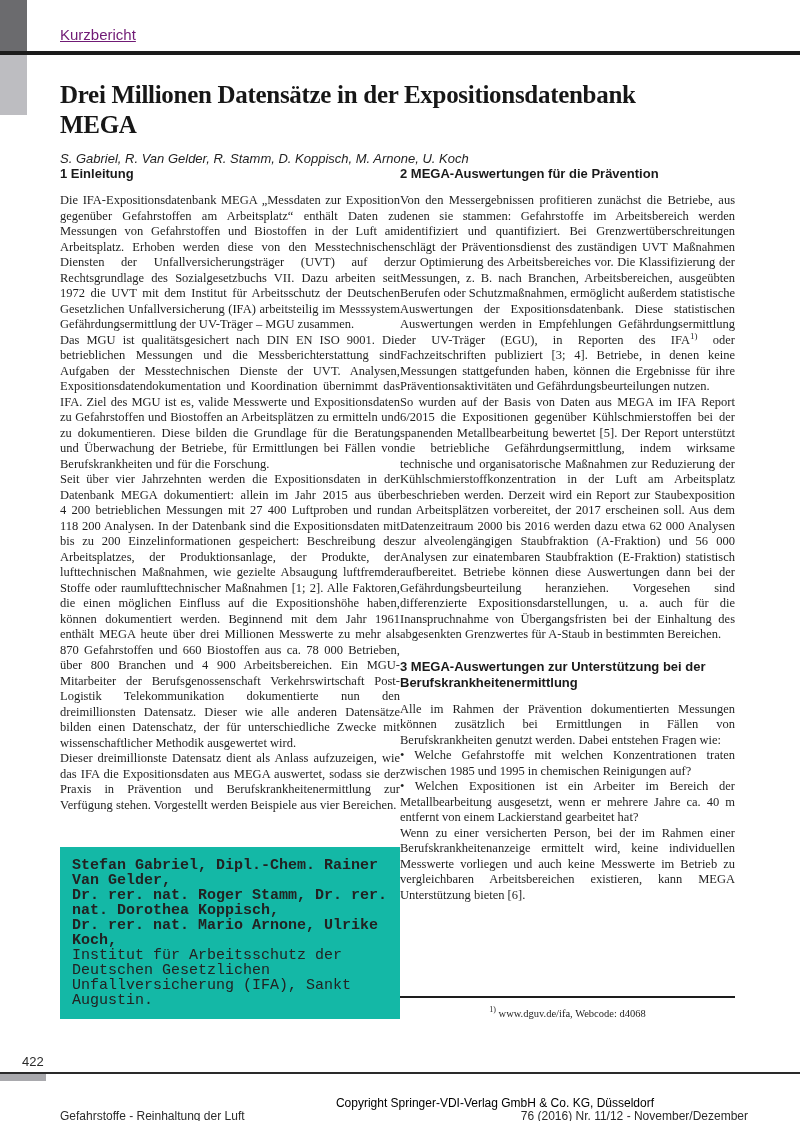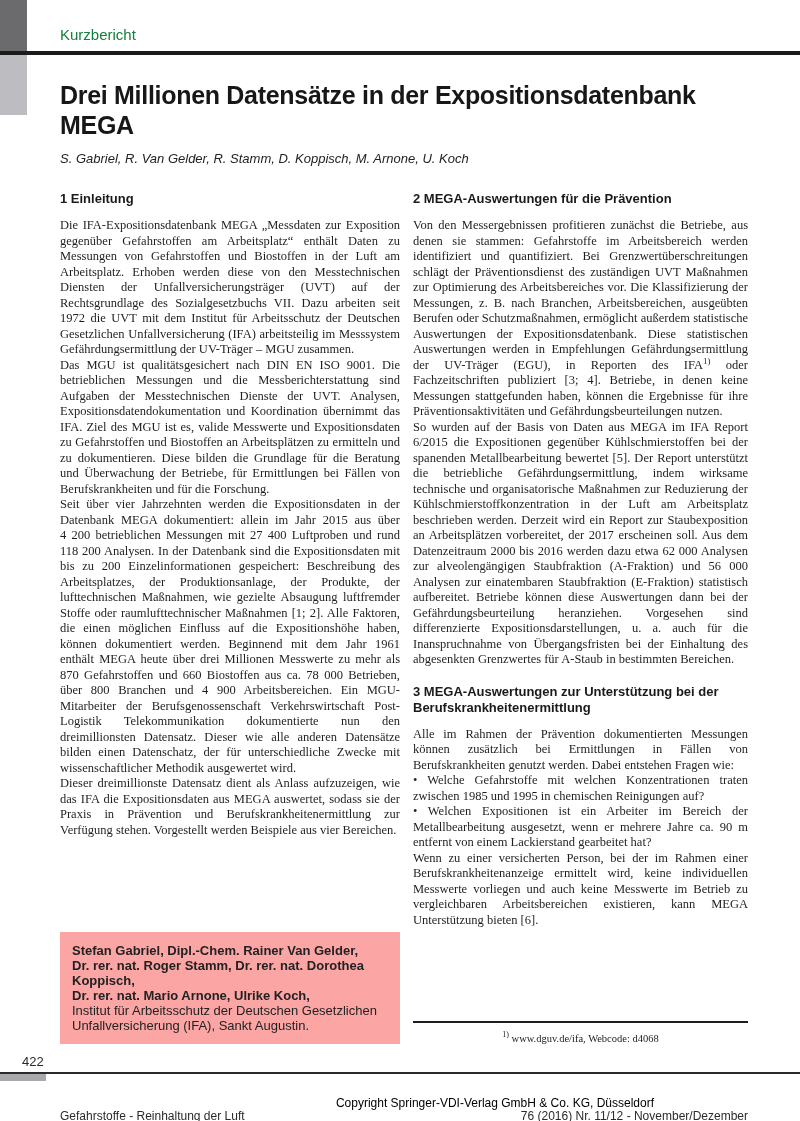--- a/index.html
+++ b/index.html
@@ -7,47 +7,47 @@
     position:relative; width:800px; height:1121px; margin:0 auto;
     background:#ffffff; overflow:hidden;
     font-family:"Liberation Serif", serif; color:#1e1e1e;
   }
   
   .corner-dark  { position:absolute; left:0; top:0;  width:27px; height:51px; background:#6b6b6e; }
   .corner-light { position:absolute; left:0; top:55px; width:27px; height:60px; background:#bdbdc1; }
   .top-rule     { position:absolute; left:0; top:51px; width:800px; height:4px; background:#1b1b1b; }
   .kurzbericht  {
     position:absolute; left:60px; top:26px;
-    font-family:"Liberation Sans", sans-serif; font-size:15px; color:#15803d;
+    font-family:"Liberation Sans", sans-serif; font-size:15px; color:#701a75;text-decoration:underline;
   }
   
   .content { position:absolute; left:60px; top:80px; width:688px; }
   .title { font-family:"Liberation Sans", sans-serif; font-weight:bold;
            font-size:25px; line-height:30px; letter-spacing:-0.3px; color:#171717; }
-  .title .tline { display:block; white-space:nowrap; }
+  .title .tline { display:block; white-space:nowrap;font-family:Liberation Serif, serif; }
   .authors { margin-top:11px; font-family:"Liberation Sans", sans-serif;
              font-style:italic; font-size:13px; color:#222; }
-  .columns { margin-top:25px; display:flex; gap:13px; }
+  .columns { display:flex; }
   .col { display:flex; flex-direction:column; height:853px; overflow:hidden; }
   .col-left  { width:340px; }
   .col-right { width:335px; }
   h2.sec {
     margin:0 0 11px 0; font-family:"Liberation Sans", sans-serif;
     font-weight:bold; font-size:13px; line-height:16px; color:#1a1a1a;
   }
   h2.sec3 { margin-top:16px; }
   p.body {
     margin:0; font-size:12.5px; line-height:15.5px; text-align:justify;
     overflow-wrap:break-word; hyphens:auto;
   }
   sup.fn-mark { font-size:9px; line-height:0; vertical-align:super; }
   
   .author-box {
-    margin-top:auto; background:#fca5a5; padding:11px 12px;
-    font-family:Liberation Sans, sans-serif; font-size:13px; line-height:15px; color:#222;
+    margin-top:auto; background:#14b8a6; padding:11px 12px;
+    font-family:Liberation Mono, monospace; font-size:15px; line-height:15px; color:#222;
   }
   .author-box .bold-line { display:block; font-weight:bold; }
   .author-box .aff { display:block; }
   
   .footnote { margin-top:auto; border-top:2px solid #1d1d1d; padding-top:5px;
               font-size:10.5px; line-height:13px; color:#222;text-align:center; }
   .footnote sup { font-size:8px; vertical-align:super; }
   
   .page-num { position:absolute; left:22px; top:1054px;
               font-family:"Liberation Sans", sans-serif; font-size:13px; color:#2a2a2a; }
@@ -94,21 +94,21 @@
       </div>
 
       <div class="col col-right">
         <h2 class="sec">2  MEGA-Auswertungen für die Prävention</h2>
         <p class="body"><span>Von den Messergebnissen profitieren zunächst die Betriebe, aus denen sie stammen: Gefahrstoffe im Arbeitsbereich werden identifiziert und quantifiziert. Bei Grenzwertüberschreitungen schlägt der Präventionsdienst des zuständigen UVT Maßnahmen zur Optimierung des Arbeitsbereiches vor. Die Klassifizierung der Messungen, z. B. nach Branchen, Arbeitsbereichen, ausgeübten Berufen oder Schutzmaßnahmen, ermöglicht außerdem statistische Auswertungen der Expositionsdatenbank. Diese statistischen Auswertungen werden in Empfehlungen Gefährdungsermittlung der UV-Träger (EGU), in Reporten des IFA</span><sup class="fn-mark">1)</sup><span> oder Fachzeitschriften publiziert [3; 4]. Betriebe, in denen keine Messungen stattgefunden haben, können die Ergebnisse für ihre Präventionsaktivitäten und Gefährdungsbeurteilungen nutzen.</span></p>
         <p class="body">So wurden auf der Basis von Daten aus MEGA im IFA Report 6/2015 die Expositionen gegenüber Kühlschmierstoffen bei der spanenden Metallbearbeitung bewertet [5]. Der Report unterstützt die betriebliche Gefährdungsermittlung, indem wirksame technische und organisatorische Maßnahmen zur Reduzierung der Kühlschmierstoffkonzentration in der Luft am Arbeitsplatz beschrieben werden. Derzeit wird ein Report zur Staubexposition an Arbeitsplätzen vorbereitet, der 2017 erscheinen soll. Aus dem Datenzeitraum 2000 bis 2016 werden dazu etwa 62&nbsp;000 Analysen zur alveolengängigen Staubfraktion (A-Fraktion) und 56&nbsp;000 Analysen zur einatembaren Staubfraktion (E-Fraktion) statistisch aufbereitet. Betriebe können diese Auswertungen dann bei der Gefährdungsbeurteilung heranziehen. Vorgesehen sind differenzierte Expositionsdarstellungen, u. a. auch für die Inanspruchnahme von Übergangsfristen bei der Einhaltung des abgesenkten Grenzwertes für A-Staub in bestimmten Bereichen.</p>
 
         <h2 class="sec sec3">3  MEGA-Auswertungen zur Unterstützung bei der Berufskrankheitenermittlung</h2>
         <p class="body">Alle im Rahmen der Prävention dokumentierten Messungen können zusätzlich bei Ermittlungen in Fällen von Berufskrankheiten genutzt werden. Dabei entstehen Fragen wie:</p>
         <p class="body">•  Welche Gefahrstoffe mit welchen Konzentrationen traten zwischen 1985 und 1995 in chemischen Reinigungen auf?</p>
-        <p class="body">•  Welchen Expositionen ist ein Arbeiter im Bereich der Metallbearbeitung ausgesetzt, wenn er mehrere Jahre ca. 90 m entfernt von einem Lackierstand gearbeitet hat?</p>
+        <p class="body">•  Welchen Expositionen ist ein Arbeiter im Bereich der Metallbearbeitung ausgesetzt, wenn er mehrere Jahre ca. 40 m entfernt von einem Lackierstand gearbeitet hat?</p>
         <p class="body">Wenn zu einer versicherten Person, bei der im Rahmen einer Berufskrankheitenanzeige ermittelt wird, keine individuellen Messwerte vorliegen und auch keine Messwerte im Betrieb zu vergleichbaren Arbeitsbereichen existieren, kann MEGA Unterstützung bieten [6].</p>
 
         <div class="footnote"><sup>1)</sup><span> www.dguv.de/ifa, Webcode: d4068</span></div>
       </div>
     </div>
   </div>
 
   <div class="page-num">422</div>
   <div class="footer-rule"></div>
   <div class="footer-bar"></div>

